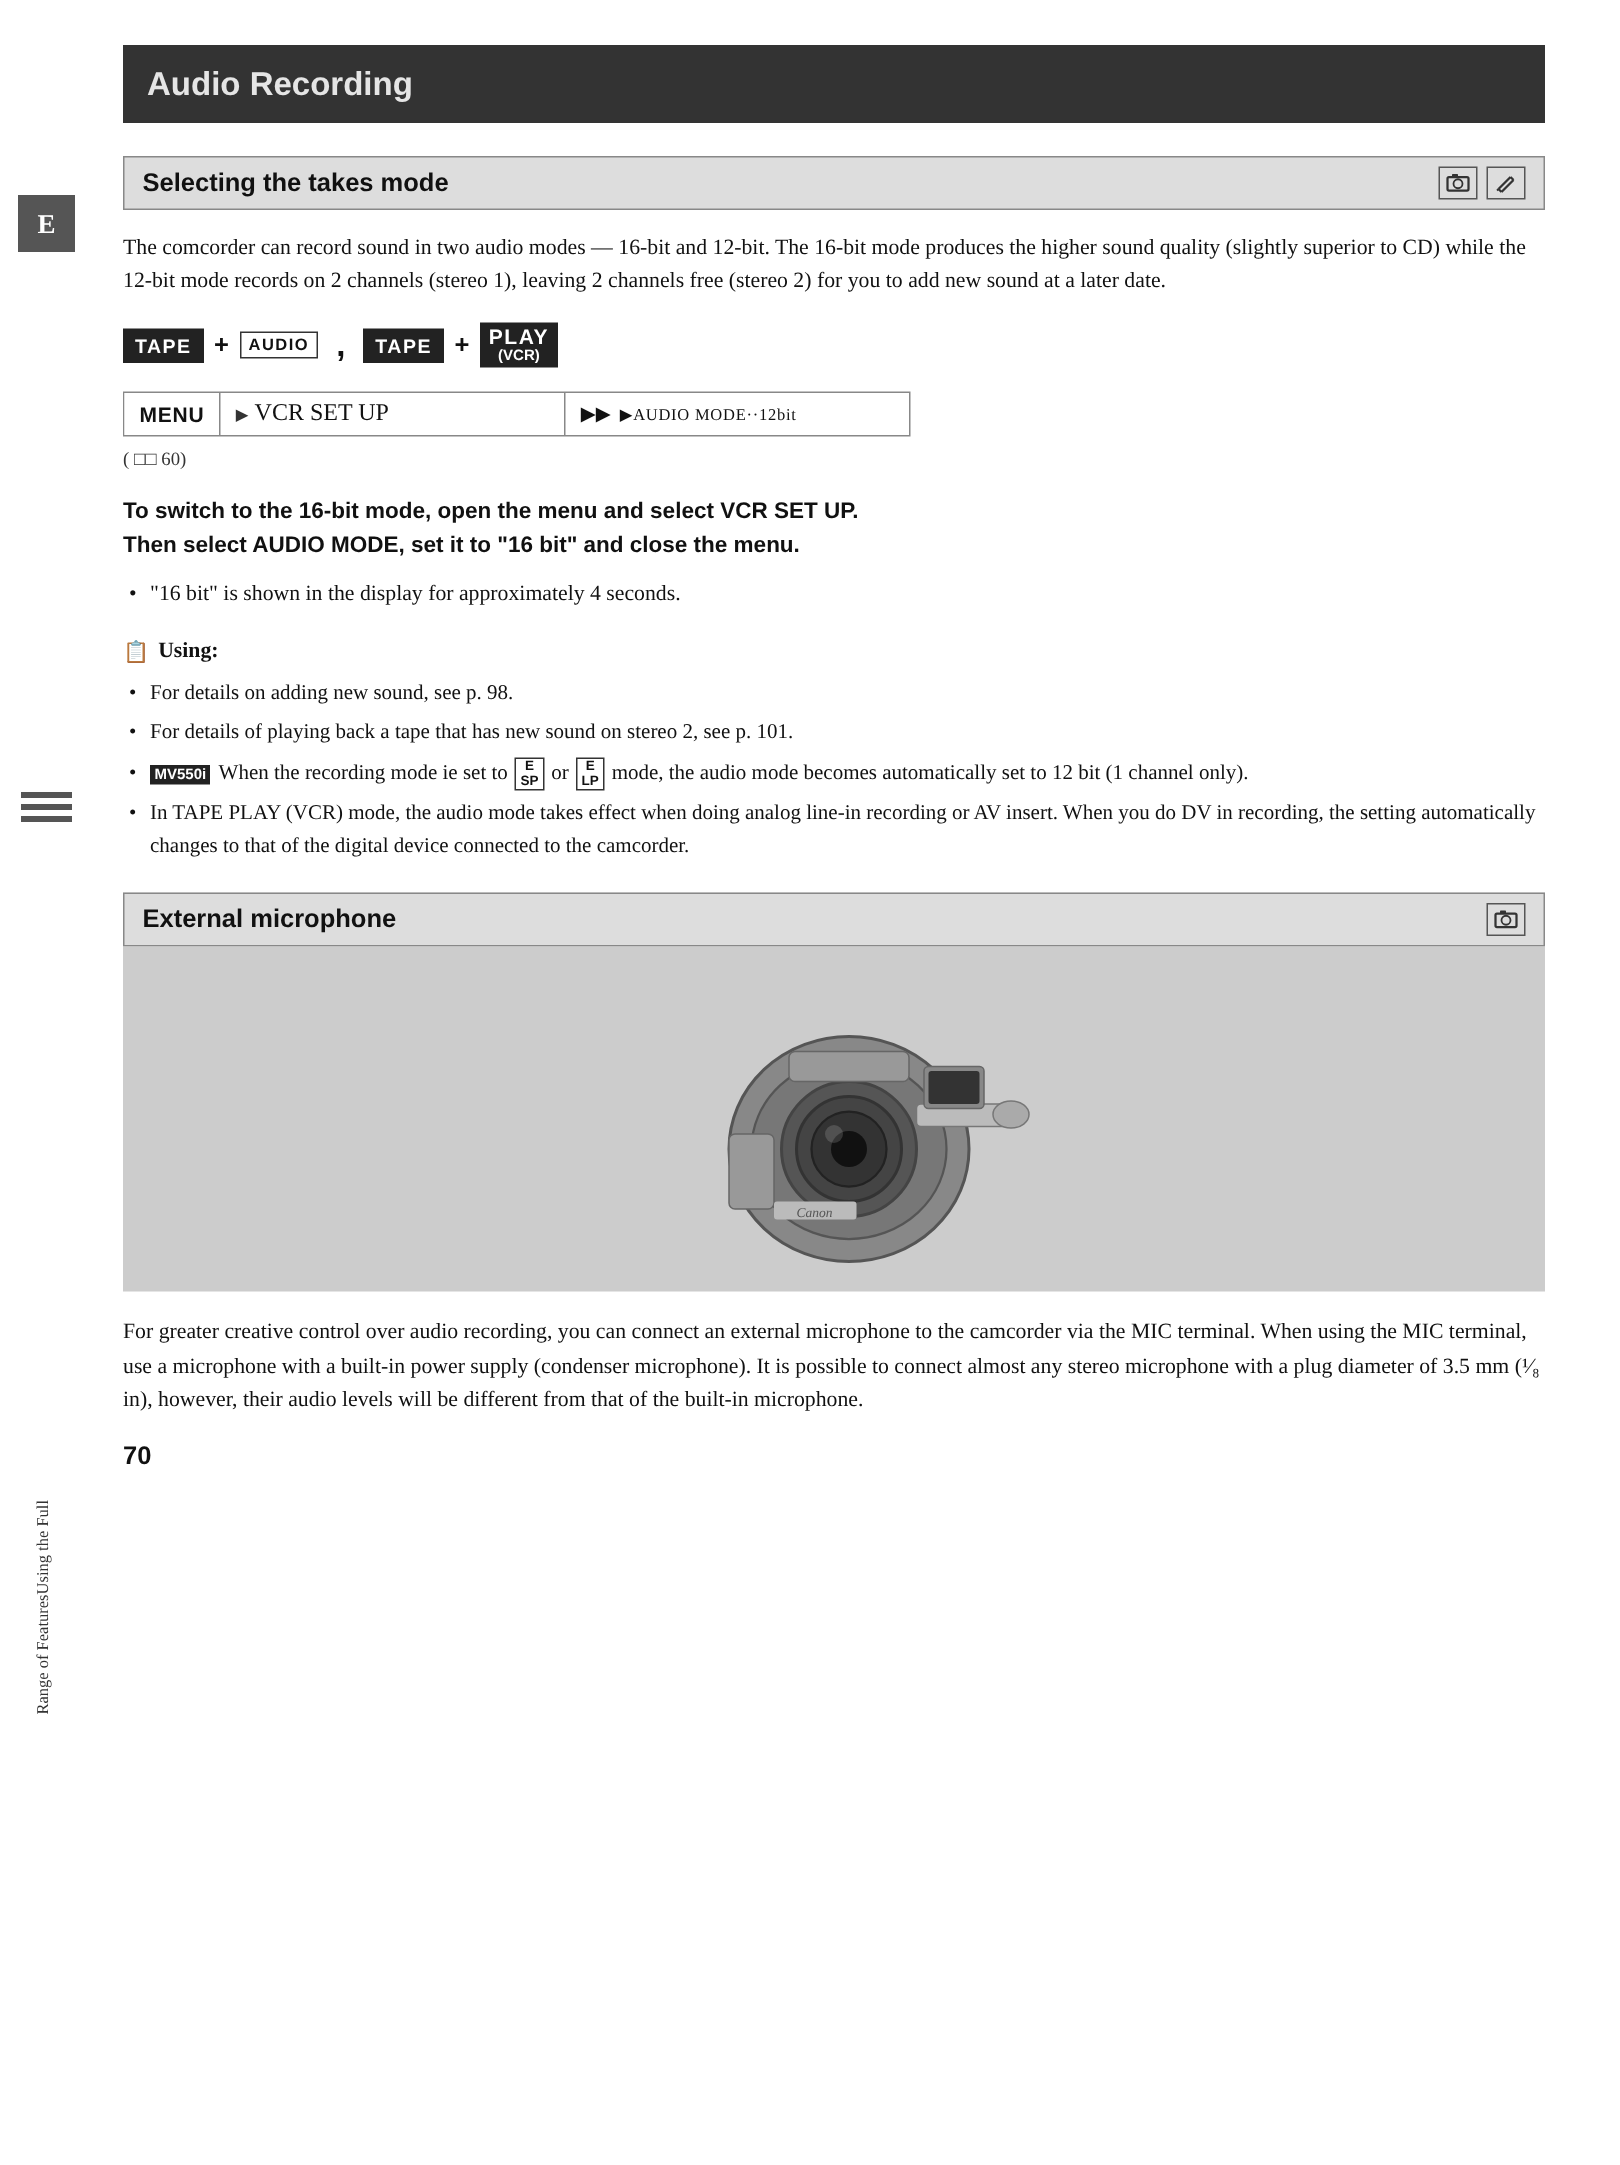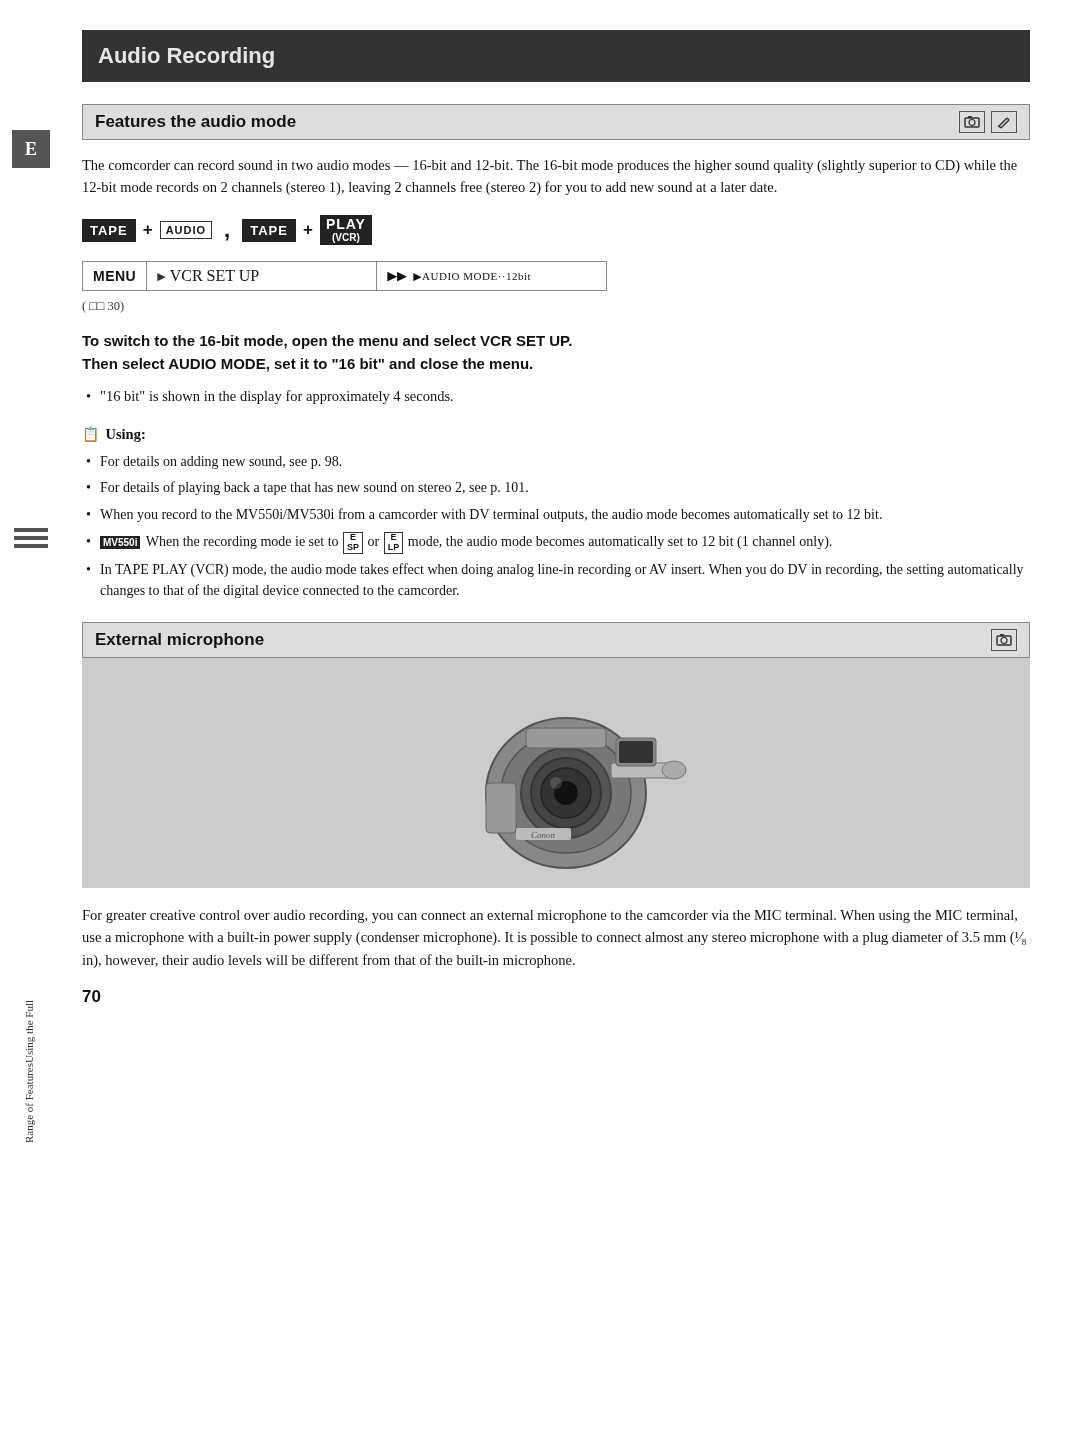--- a/index.html
+++ b/index.html
@@ -335,21 +335,21 @@
       <span class="rotated-label">Using the Full</span>
       <span class="rotated-label">Range of Features</span>
     </div>
   </div>
 
   <div class="main-content">
 
     <div class="title-bar">Audio Recording</div>
 
     <div class="section-header">
-      <span class="section-header-title">Features the audio mode</span>
+      <span class="section-header-title">Selecting the takes mode</span>
       <div class="section-header-icons">
         <div class="icon-box">
           <svg width="16" height="14" viewBox="0 0 16 14">
             <rect x="1" y="3" width="14" height="9" rx="1" fill="none" stroke="#333" stroke-width="1.5"></rect>
             <circle cx="8" cy="7.5" r="3" fill="none" stroke="#333" stroke-width="1.2"></circle>
             <rect x="4" y="1" width="4" height="2" rx="0.5" fill="#333"></rect>
           </svg>
         </div>
         <div class="icon-box">
           <svg width="16" height="14" viewBox="0 0 16 14">
@@ -385,38 +385,37 @@
           <span class="menu-arrow">▶</span>
           <span style="font-size:16px;">VCR SET UP</span>
         </div>
         <div class="menu-item">
           <span class="double-arrow">▶▶</span>
           <span style="font-size:11px; letter-spacing:0.5px;">▶AUDIO MODE··12bit</span>
         </div>
       </div>
     </div>
     <div class="menu-note">
-      <span>( □□ 30)</span>
+      <span>( □□ 60)</span>
     </div>
 
     <div class="bold-instruction">
       To switch to the 16-bit mode, open the menu and select VCR SET UP.<br>
       Then select AUDIO MODE, set it to "16 bit" and close the menu.
     </div>
 
     <div class="bullet-item">"16 bit" is shown in the display for approximately 4 seconds.</div>
 
     <div class="notes-section">
       <div class="notes-header">
         <span class="notes-icon">📋</span>
         <span style="font-weight:bold;">Using:</span>
       </div>
       <div class="note-item">For details on adding new sound, see p. 98.</div>
       <div class="note-item">For details of playing back a tape that has new sound on stereo 2, see p. 101.</div>
-      <div class="note-item">When you record to the MV550i/MV530i from a camcorder with DV terminal outputs, the audio mode becomes automatically set to 12 bit.</div>
       <div class="note-item">
         <span class="mv550-badge">MV550i</span>
         <span>When the recording mode ie set to <span class="inline-badge">
               <span>E</span>
               <span>SP</span>
             </span> or <span class="inline-badge">
               <span>E</span>
               <span>LP</span>
             </span> mode, the audio mode becomes automatically set to 12 bit (1 channel only).</span>
       </div>

